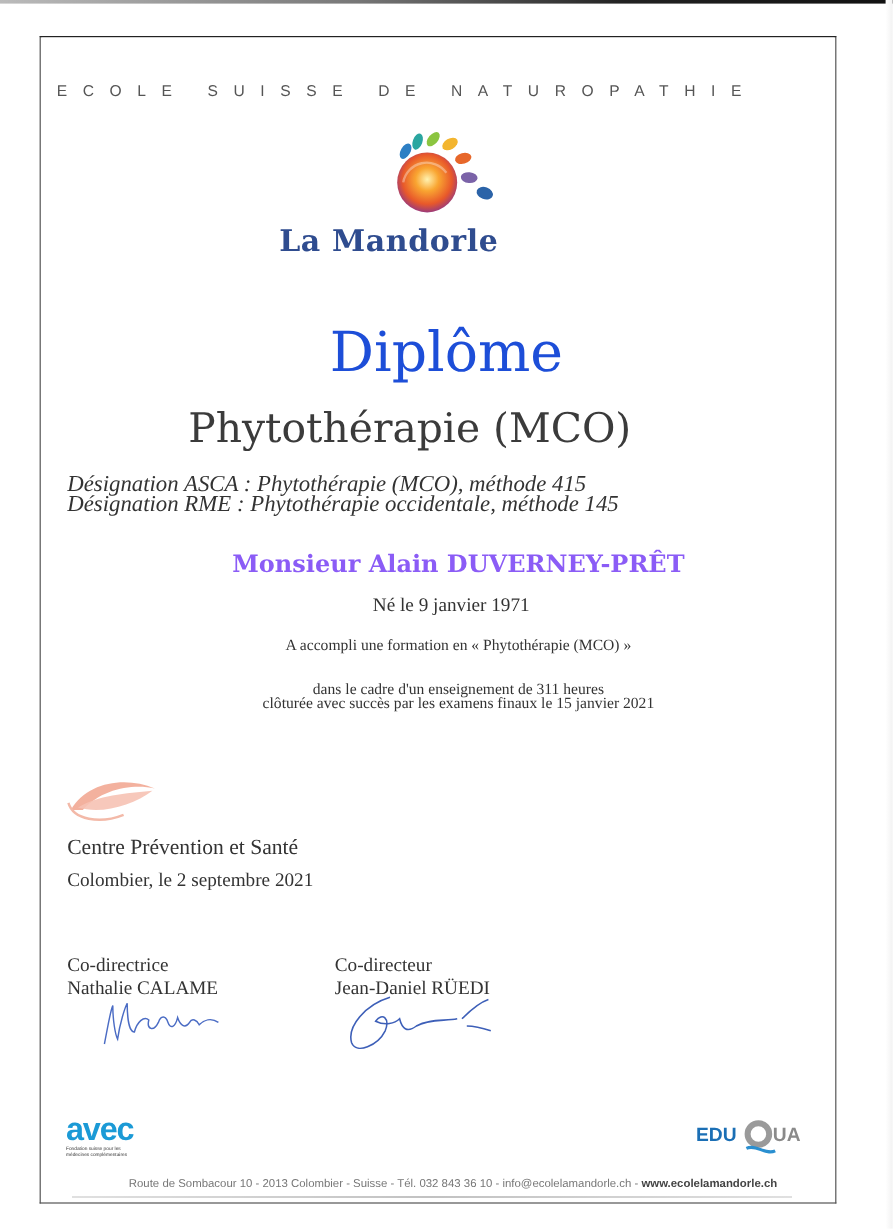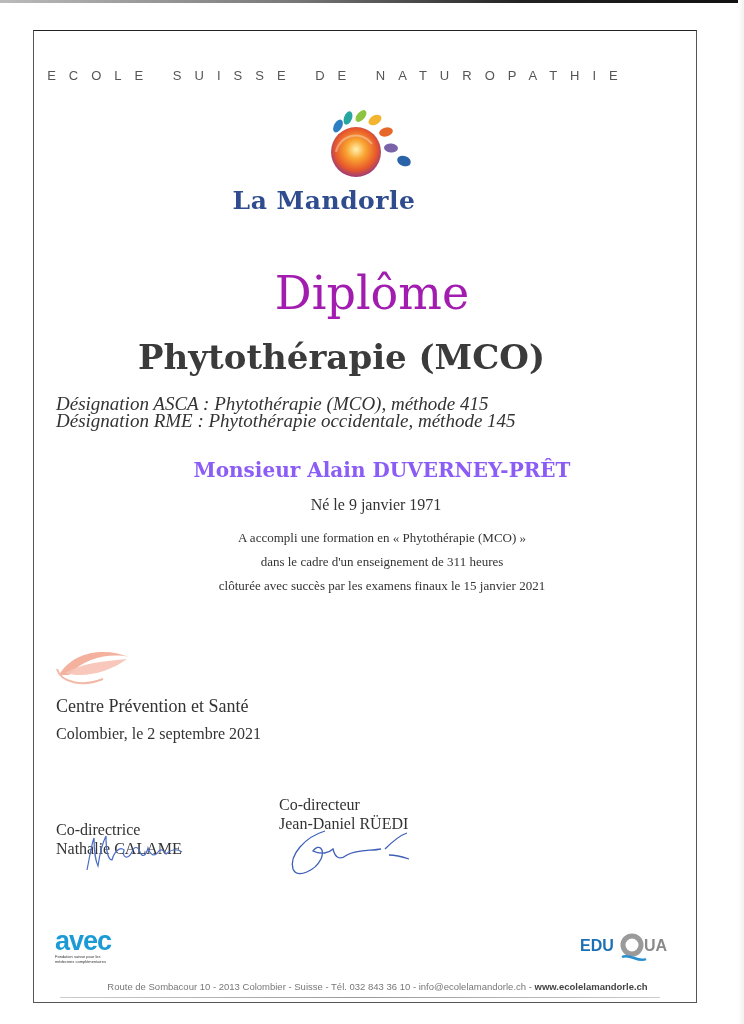--- a/index.html
+++ b/index.html
@@ -3,33 +3,33 @@
 <meta charset="utf-8">
 <style>
   html, body { margin:0; padding:0; }
   body { width:744px; height:1024px; background:#ffffff; position:relative; overflow:hidden; font-family:"DejaVu Serif", serif; color:#333; }
   .scan-top { position:absolute; left:0; top:0; width:744px; height:3px; background:linear-gradient(90deg,#bbb 0%,#777 40%,#222 70%,#111 100%); }
   .scan-right { position:absolute; right:0; top:0; width:6px; height:1024px; background:linear-gradient(90deg,#fff,#f2f2f2); }
   .frame { position:absolute; left:33px; top:30px; width:664px; height:973px; border:1px solid #555; border-top-color:#222; box-sizing:border-box; }
   .school { position:absolute; left:0; top:68px; width:668px; text-align:center; font-family:"Liberation Sans", sans-serif; font-size:13px; letter-spacing:13px; color:#555; padding-left:10px; box-sizing:border-box; }
   .logo { position:absolute; left:320px; top:108px; width:110px; height:75px; }
   .brand { position:absolute; left:0; top:186px; width:648px; text-align:center; font-family:"DejaVu Serif", serif; font-size:25px; font-weight:bold; color:#2f4c8f; letter-spacing:0.5px; }
-  .title { position:absolute; left:0; top:266px; width:744px; text-align:center; font-family:"DejaVu Serif", serif; font-size:46px; color:#a21caf; }
-  .subtitle { position:absolute; left:0; top:337px; width:683px; text-align:center; font-family:"DejaVu Serif", serif; font-size:34px; color:#3b3b3b;font-weight:bold; }
+  .title { position:absolute; left:0; top:266px; width:744px; text-align:center; font-family:"DejaVu Serif", serif; font-size:46px; color:#1d4ed8; }
+  .subtitle { position:absolute; left:0; top:337px; width:683px; text-align:center; font-family:"DejaVu Serif", serif; font-size:34px; color:#3b3b3b; }
   .designation { position:absolute; left:56px; font-family:"Liberation Serif", serif; font-style:italic; font-size:19px; color:#333; }
   .d1 { top:393px; } .d2 { top:410px; }
   .recipient { position:absolute; left:0; top:458px; width:744px; text-align:center; font-family:"DejaVu Serif", serif; font-size:20px; font-weight:bold; color:#8b5cf6; padding-left:20px; box-sizing:border-box; }
   .born { position:absolute; left:0; top:496px; width:732px; text-align:center; font-family:"Liberation Serif", serif; font-size:16px; color:#333; padding-left:20px; box-sizing:border-box; }
   .body-line { position:absolute; left:0; width:744px; text-align:center; font-family:"Liberation Serif", serif; font-size:13px; color:#333; padding-left:20px; box-sizing:border-box; }
-  .b1 { top:530px; } .b2 { top:554px; } .b3 { top:578px; }
+  .b1 { top:530px; } .b2 { top:566px; } .b3 { top:578px; }
   .cps-logo { position:absolute; left:55px; top:645px; width:78px; height:42px; }
   .cps-name { position:absolute; left:56px; top:696px; font-family:"Liberation Serif", serif; font-size:18px; color:#333; }
   .place-date { position:absolute; left:56px; top:725px; font-family:"Liberation Serif", serif; font-size:16px; color:#333; }
   .sig-block { position:absolute; top:795px; font-family:"Liberation Serif", serif; font-size:16px; color:#333; line-height:19px; }
-  .sig-left { left:56px;margin-top:25px; } .sig-right { left:279px; }
+  .sig-left { left:56px; } .sig-right { left:279px; }
   .sig-svg { position:absolute; }
   .asca { position:absolute; left:55px; top:928px; }
   .asca-word { font-family:"Liberation Sans", sans-serif; font-weight:bold; font-size:27px; color:#1b9ad6; letter-spacing:-1px; line-height:26px; }
   .asca-sub { font-family:"Liberation Sans", sans-serif; font-size:4px; color:#333; line-height:5px; width:60px; }
   .eduqua { position:absolute; left:580px; top:931px; width:100px; height:40px; }
   .eduqua-text { font-family:"Liberation Sans", sans-serif; font-weight:bold; font-size:16px; }
   .footer { position:absolute; left:0; top:981px; width:741px; text-align:center; font-family:"Liberation Sans", sans-serif; font-size:9.5px; color:#777; padding-left:14px; box-sizing:border-box; }
   .footer b { color:#444; }
   .footer-line { position:absolute; left:60px; top:997px; width:600px; height:1px; background:linear-gradient(90deg,#ccc,#999,#ccc); }
 </style>

